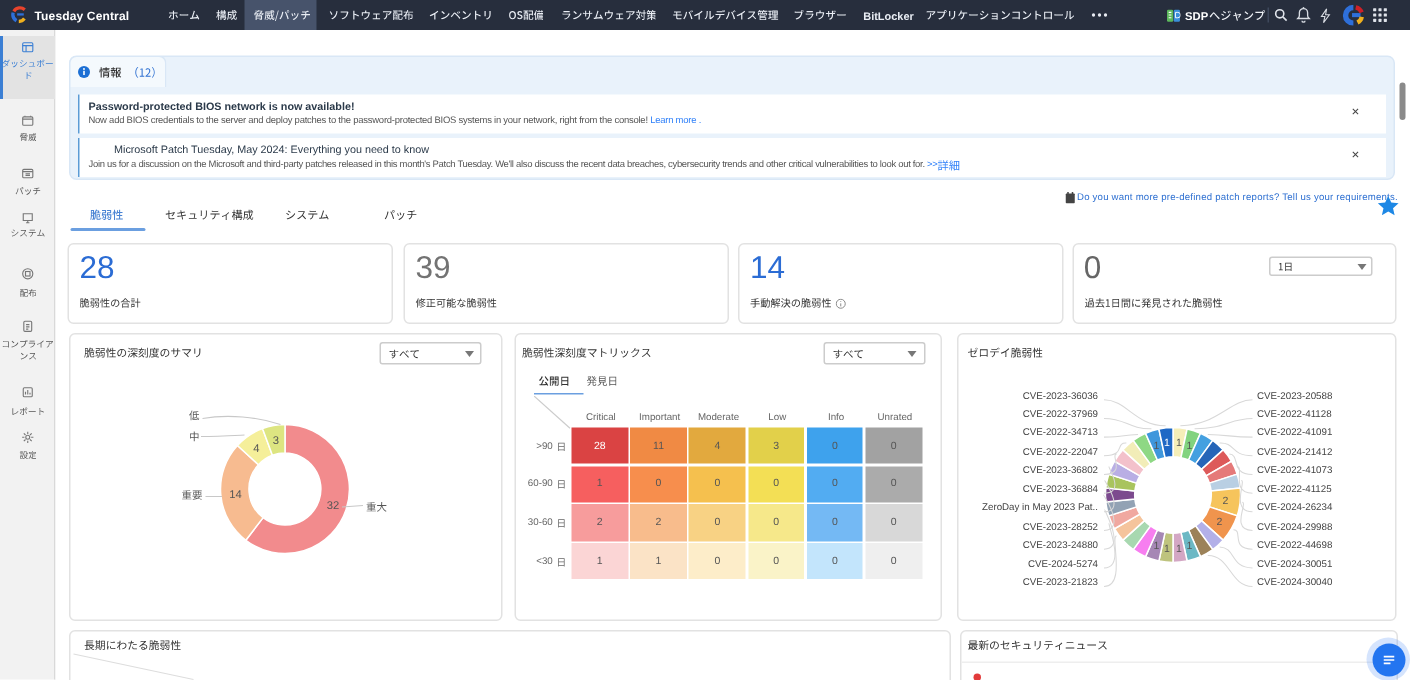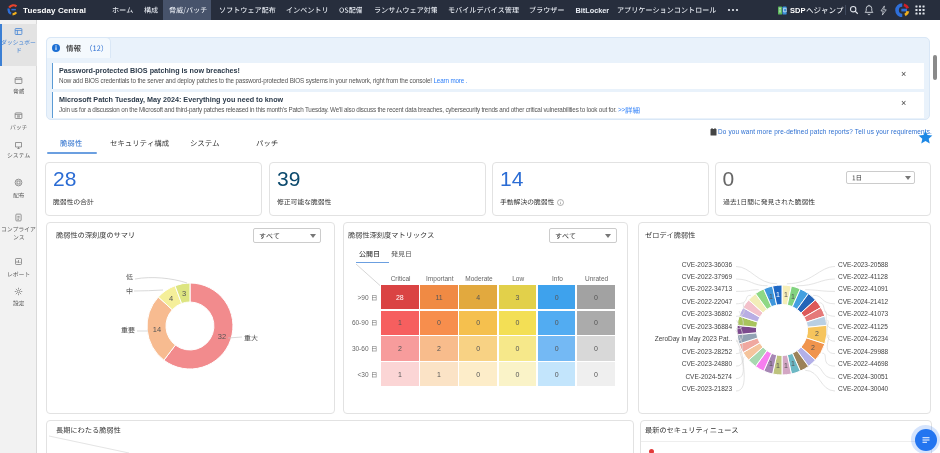--- a/index.html
+++ b/index.html
@@ -170,25 +170,25 @@
         <rect x="8.7" y="8" width="2.6" height="7" fill="#fff"></rect>
         <circle cx="10" cy="5" r="1.6" fill="#fff"></circle>
       </svg>
 <div style="position:absolute;left:29.0px;top:23.5px;"><svg style="display:inline-block;vertical-align:top;" width="15.0" height="9.0" viewBox="0 -7.1 15.0 9.0">
           <path fill="#333" transform="scale(.1)" d="M5 -49C5 -43 3 -34 2 -29L7 -27C9 -33 10 -42 10 -48ZM35 -15H60V-10H35ZM35 -20V-25H60V-20ZM44 -63V-58H25V-53H44V-49H27V-44H44V-39H23V-34H72V-39H51V-44H68V-49H51V-53H70V-58H51V-63ZM28 -30V6H35V-5H60V-1C60 -0 60 0 58 0C58 0 54 0 50 0C51 2 52 4 52 6C58 6 61 6 64 5C66 4 67 2 67 -1V-30ZM11 -63V6H18V-50C19 -47 21 -42 21 -40L26 -42C25 -45 24 -49 22 -53L18 -51V-63Z M113 -60V6H120V2C121 4 123 5 124 6C127 4 130 1 133 -3C136 1 140 4 143 6C145 5 147 2 148 1C144 -1 140 -4 137 -8C141 -15 144 -24 146 -33L141 -35L140 -34H120V-54H137V-46C137 -45 137 -45 136 -45C135 -45 130 -45 126 -45C127 -43 128 -40 128 -38C134 -38 138 -39 140 -40C143 -41 144 -42 144 -46V-60ZM126 -29H138C137 -24 135 -19 133 -14C130 -18 128 -23 126 -29ZM120 -28C122 -21 125 -14 129 -8C126 -5 123 -1 120 1ZM83 -37C84 -34 85 -30 86 -28H79V-22H92V-14H80V-8H92V6H98V-8H110V-14H98V-22H111V-28H104C105 -30 106 -33 108 -37L104 -38H112V-44H98V-50H109V-56H98V-63H92V-56H80V-50H92V-44H78V-38H86ZM102 -38C101 -35 99 -31 98 -28L101 -28H89L91 -28C91 -31 90 -35 88 -38Z"></path>
         </svg></div>
 <div style="position:absolute;left:48.0px;top:23.5px;"><svg style="display:inline-block;vertical-align:top;" width="23.3" height="9.0" viewBox="0 -7.1 23.3 9.0">
           <path fill="#2d6fd1" transform="scale(.1)" d="M52 -28C52 -14 58 -2 67 7L72 5C63 -4 58 -15 58 -28C58 -42 63 -53 72 -62L67 -64C58 -55 52 -43 52 -28Z M82 0H112V-6H101V-55H95C92 -53 89 -52 84 -51V-47H94V-6H82Z M120 0H154V-6H139C136 -6 133 -6 130 -5C143 -18 152 -29 152 -40C152 -50 146 -56 136 -56C129 -56 124 -53 120 -48L124 -44C127 -48 130 -50 135 -50C142 -50 145 -46 145 -40C145 -30 137 -19 120 -4Z M181 -28C181 -43 175 -55 166 -64L162 -62C170 -53 176 -42 176 -28C176 -15 170 -4 162 5L166 7C175 -2 181 -14 181 -28Z"></path>
         </svg></div>
 <div class="abs" style="left:15px;top:43px;width:872px;height:26px;background:#fff;border-left:1.5px solid #5b9bd5"></div>
-<div class="abs" style="left:22px;top:46px;font-size:7.2px;font-weight:bold;color:#2b3a4a">Password-protected BIOS patching is now breaches!</div>
+<div class="abs" style="left:22px;top:46px;font-size:7.2px;font-weight:bold;color:#2b3a4a">Password-protected BIOS network is now available!</div>
 <div class="abs" style="left:22px;top:57px;font-size:6.3px;letter-spacing:-0.15px;color:#555;white-space:nowrap">Now add BIOS credentials to the server and deploy patches to the password-protected BIOS systems in your network, right from the console!<span style="color:#2d7ff9"> Learn more .</span></div>
 <div class="abs" style="left:864px;top:49px;font-size:9px;color:#444">×</div>
 <div class="abs" style="left:15px;top:72px;width:872px;height:26px;background:#fff;border-left:1.5px solid #5b9bd5"></div>
-<div class="abs" style="left:22px;top:75px;font-size:7.2px;font-weight:bold;color:#2b3a4a">Microsoft Patch Tuesday, May 2024: Everything you need to know</div>
+<div class="abs" style="left:39px;top:75px;font-size:7.2px;font-weight:normal;color:#2b3a4a">Microsoft Patch Tuesday, May 2024: Everything you need to know</div>
 <div class="abs" style="left:22px;top:86px;font-size:6.3px;letter-spacing:-0.2px;color:#555;white-space:nowrap">Join us for a discussion on the Microsoft and third-party patches released in this month's Patch Tuesday. We'll also discuss the recent data breaches, cybersecurity trends and other critical vulnerabilities to look out for. <span style="color:#2d7ff9">&gt;&gt;</span><svg style="display:inline-block;vertical-align:top;" width="15.0" height="9.0" viewBox="0 -7.1 15.0 9.0">
           <path fill="#2d7ff9" transform="scale(.1)" d="M6 -40V-36H29V-40ZM7 -60V-56H29V-60ZM6 -30V-26H29V-30ZM3 -51V-46H31V-51ZM36 -61C39 -57 41 -52 42 -49H33V-44H49V-34H34V-29H49V-18H31V-13H49V6H54V-13H72V-18H54V-29H70V-34H54V-44H71V-49H61C63 -52 66 -57 68 -61L62 -63C61 -59 58 -53 57 -50L60 -49H44L47 -50C46 -53 43 -59 41 -63ZM6 -20V5H11V2H29V-20ZM11 -15H24V-3H11Z M98 -19C100 -14 102 -8 103 -4L108 -6C107 -10 105 -16 103 -20ZM82 -20C81 -14 80 -7 77 -2C78 -2 81 -1 82 -0C84 -5 86 -12 87 -19ZM124 -52V-31H114V-52ZM129 -52H139V-31H129ZM124 -26V-4H114V-26ZM129 -26H139V-4H129ZM109 -57V5H114V1H139V4H145V-57ZM77 -30 78 -25 91 -26V6H96V-26L103 -27C103 -25 104 -23 105 -21L109 -24C108 -28 104 -34 101 -39L97 -37C98 -35 99 -33 100 -31L89 -31C94 -37 100 -45 104 -52L99 -54C97 -50 94 -45 91 -40C89 -42 88 -44 86 -46C89 -50 92 -56 95 -61L90 -63C88 -59 85 -53 83 -49L81 -51L78 -47C81 -44 86 -39 88 -36C86 -34 85 -32 83 -30Z"></path>
         </svg></div>
 <div class="abs" style="left:864px;top:78px;font-size:9px;color:#444">×</div>
 <svg class="abs" style="left:673px;top:108px" width="7" height="8" viewBox="0 0 14 16" fill="#444">
         <rect x="1" y="2" width="12" height="13" rx="1"></rect>
         <rect x="3" y="0" width="2" height="4" fill="#444"></rect>
         <rect x="9" y="0" width="2" height="4" fill="#444"></rect>
       </svg>
 <div class="abs" style="left:681px;top:107.5px;font-size:6.4px;letter-spacing:.15px;color:#2d6fd1;white-space:nowrap">Do you want more pre-defined patch reports? Tell us your requirements.</div>
@@ -207,21 +207,21 @@
 <div style="position:absolute;left:219.0px;top:119.0px;"><svg style="display:inline-block;vertical-align:top;" width="22.2" height="8.9" viewBox="0 -7.0 22.2 8.9">
           <path fill="#333" transform="scale(.1)" d="M58 -52C58 -54 60 -57 63 -57C65 -57 68 -54 68 -52C68 -49 65 -47 63 -47C60 -47 58 -49 58 -52ZM55 -52C55 -47 58 -43 63 -43C67 -43 71 -47 71 -52C71 -56 67 -60 63 -60C58 -60 55 -56 55 -52ZM16 -22C14 -16 9 -8 5 -2L11 1C15 -5 19 -13 22 -20C25 -27 28 -38 29 -43C29 -45 30 -47 30 -48L23 -50C22 -41 19 -30 16 -22ZM53 -25C56 -17 59 -7 61 0L67 -2C66 -8 62 -20 59 -27C56 -35 51 -45 48 -50L42 -48C45 -43 50 -33 53 -25Z M110 -43 104 -41C106 -37 109 -28 110 -25L116 -27C115 -30 111 -40 110 -43ZM137 -38 130 -40C129 -31 125 -22 120 -15C114 -8 104 -2 96 1L101 6C109 2 118 -3 125 -12C130 -19 133 -27 135 -35C136 -36 136 -37 137 -38ZM93 -39 87 -37C89 -34 93 -24 94 -20L99 -22C98 -26 94 -36 93 -39Z M155 -34V-28C156 -28 159 -28 161 -28H183C182 -15 176 -6 164 -1L170 3C183 -4 188 -14 189 -28H210C212 -28 214 -28 216 -28V-34C214 -34 211 -34 210 -34H189V-48C195 -49 200 -50 204 -51C205 -51 207 -51 208 -52L204 -57C201 -55 192 -54 185 -53C177 -52 166 -51 160 -51L162 -46C167 -46 176 -46 183 -47V-34H161C159 -34 156 -34 155 -34Z"></path>
         </svg></div>
 <div class="abs" style="left:9.5px;top:132px;width:50px;height:2px;background:#6b9fe0;border-radius:1px"></div>
 <div class="card" style="left:8px;top:141.5px;width:216.5px;height:54.5px"></div>
 <div class="abs" style="left:16px;top:146.5px;font-size:21px;color:#2b6cd4">28</div>
 <div style="position:absolute;left:16.0px;top:177.5px;"><svg style="display:inline-block;vertical-align:top;" width="40.8" height="8.2" viewBox="0 -6.5 40.8 8.2">
           <path fill="#333" transform="scale(.1)" d="M37 -58C34 -49 30 -40 24 -34V-55H6V-30C6 -20 6 -7 2 3C3 4 5 5 6 5C9 -1 10 -10 10 -18H20V-1C20 -0 19 0 18 0C18 0 15 0 12 0C13 1 13 4 14 5C18 5 20 5 22 4C24 3 24 1 24 -1V-33C25 -32 26 -30 26 -29C28 -30 29 -32 30 -33V-25C30 -17 29 -6 24 2C25 3 27 4 28 5C34 -3 35 -16 35 -25V-35H65V-40H52C54 -43 56 -46 57 -50L54 -52L53 -52H40L42 -56ZM11 -50H20V-39H11ZM11 -34H20V-22H11C11 -25 11 -28 11 -30ZM38 -47H51C50 -45 48 -42 47 -40H34C36 -42 37 -45 38 -47ZM39 -30V-3C39 2 41 4 47 4C48 4 57 4 58 4C63 4 65 2 65 -7C64 -7 62 -8 61 -9C61 -2 60 -1 58 -1C56 -1 49 -1 48 -1C45 -1 44 -1 44 -3V-25H57C57 -18 57 -16 56 -15C56 -14 55 -14 55 -14C54 -14 52 -14 49 -15C50 -13 50 -12 50 -10C53 -10 56 -10 57 -10C58 -11 60 -11 60 -12C61 -13 61 -17 61 -28C61 -29 61 -30 61 -30Z M76 -19C79 -17 82 -14 83 -12L87 -14C86 -17 83 -20 80 -22ZM107 -20C109 -17 112 -14 114 -12L118 -15C116 -17 113 -20 110 -22ZM71 -6 73 -1C78 -3 85 -5 91 -8L90 -12C83 -9 76 -7 71 -6ZM101 -6 103 -1C108 -3 115 -6 122 -8L121 -12C114 -10 106 -7 101 -6ZM76 -40C75 -34 74 -26 72 -21L77 -21L78 -24H94C93 -8 92 -1 91 0C90 1 89 1 88 1C87 1 84 1 81 1C82 2 82 4 83 5C86 5 89 5 91 5C93 5 94 5 95 3C97 1 98 -6 99 -26C99 -27 100 -28 100 -28H79L80 -36H99V-55H74V-50H93V-40ZM106 -40C105 -34 103 -26 102 -21L107 -21L108 -24H126C125 -8 124 -1 122 0C122 1 121 1 120 1C118 1 115 1 111 1C111 2 112 4 112 5C116 6 120 6 122 5C124 5 125 5 127 3C129 1 130 -6 131 -26C131 -27 131 -28 131 -28H109L110 -36H130V-55H104V-50H125V-40Z M148 -57V5H153V-57ZM141 -44C141 -39 140 -31 138 -27L142 -25C144 -30 145 -38 145 -44ZM153 -45C155 -41 157 -36 158 -33L162 -35C161 -38 159 -42 157 -46ZM159 -2V3H201V-2H183V-19H197V-24H183V-38H199V-43H183V-57H178V-43H170C171 -46 171 -50 172 -53L167 -54C166 -45 163 -35 159 -30C160 -29 163 -28 164 -27C165 -30 167 -34 168 -38H178V-24H164V-19H178V-2Z M236 -44C236 -37 234 -31 233 -25C229 -14 225 -9 222 -9C219 -9 215 -13 215 -22C215 -31 223 -42 236 -44ZM242 -44C254 -43 260 -34 260 -24C260 -12 252 -6 243 -4C241 -3 239 -3 237 -3L240 2C256 0 266 -10 266 -24C266 -38 256 -49 240 -49C223 -49 210 -36 210 -21C210 -10 216 -3 222 -3C228 -3 234 -10 238 -24C240 -30 241 -37 242 -44Z M289 -35V-30H323V-35ZM306 -52C312 -43 324 -34 335 -28C336 -30 337 -31 338 -33C327 -37 315 -47 308 -57H303C298 -48 286 -38 274 -32C275 -31 277 -29 278 -28C289 -34 300 -44 306 -52ZM285 -22V6H290V3H322V6H327V-22ZM290 -2V-17H322V-2Z M346 -37V-33H367V-37ZM346 -55V-51H367V-55ZM346 -27V-23H367V-27ZM343 -46V-42H370V-46ZM386 -57V-34H370V-29H386V5H391V-29H406V-34H391V-57ZM346 -18V5H350V2H367V-18ZM350 -14H362V-3H350Z"></path>
         </svg></div>
 <div class="card" style="left:232px;top:141.5px;width:216.5px;height:54.5px"></div>
-<div class="abs" style="left:240px;top:146.5px;font-size:21px;color:#0c4a6e">39</div>
+<div class="abs" style="left:240px;top:146.5px;font-size:21px;color:#737373">39</div>
 <div style="position:absolute;left:240.0px;top:177.5px;"><svg style="display:inline-block;vertical-align:top;" width="54.4" height="8.2" viewBox="0 -6.5 54.4 8.2">
           <path fill="#333" transform="scale(.1)" d="M47 -26C44 -23 37 -20 31 -18C32 -17 33 -16 34 -15C40 -17 47 -20 51 -25ZM54 -20C49 -15 40 -11 32 -9C33 -8 34 -7 34 -6C44 -8 53 -12 58 -18ZM60 -12C54 -5 42 -1 28 1C29 2 30 4 31 5C45 3 58 -2 65 -10ZM38 -45H54C52 -42 49 -39 46 -36C42 -39 39 -42 37 -45ZM21 -49V-6H26V-38C27 -37 28 -36 29 -35C31 -37 33 -39 35 -42C37 -39 39 -36 42 -34C38 -31 32 -29 26 -27C27 -26 28 -24 29 -23C35 -25 41 -28 46 -31C51 -28 57 -25 64 -24C65 -25 66 -27 67 -28C60 -29 54 -31 50 -34C54 -37 57 -41 59 -45H65V-50H40C41 -52 42 -54 43 -56L38 -57C36 -50 31 -43 26 -39V-49ZM16 -57C13 -46 7 -36 1 -29C2 -28 3 -25 4 -24C6 -26 8 -30 10 -33V5H15V-42C17 -46 19 -51 21 -55Z M81 -35V-3H72V2H133V-3H106V-24H128V-29H106V-47H130V-52H74V-47H101V-3H86V-35Z M140 -52V-47H187V-2C187 -1 186 -0 185 0C183 0 178 0 172 -0C173 1 174 4 174 5C181 5 186 5 188 4C191 4 192 2 192 -2V-47H200V-52ZM152 -32H170V-17H152ZM147 -37V-6H152V-12H175V-37Z M227 -51C228 -49 230 -46 231 -44L217 -43C219 -47 222 -52 223 -56L218 -57C217 -53 214 -47 212 -43L207 -43L207 -38C214 -38 224 -39 234 -39C234 -38 235 -36 235 -35L240 -37C238 -41 234 -48 231 -52ZM230 -29V-23H216V-29ZM211 -33V5H216V-8H230V-1C230 0 230 1 229 1C228 1 225 1 222 1C223 2 223 4 224 5C228 5 231 5 233 4C235 4 235 2 235 -0V-33ZM216 -19H230V-13H216ZM262 -52C258 -50 252 -48 247 -46V-57H241V-34C241 -29 243 -27 250 -27C251 -27 260 -27 261 -27C267 -27 268 -29 269 -38C268 -38 265 -39 264 -40C264 -33 264 -32 261 -32C259 -32 252 -32 250 -32C247 -32 247 -32 247 -34V-41C253 -43 260 -46 266 -48ZM263 -22C259 -19 253 -17 246 -14V-25H241V-2C241 3 243 5 250 5C251 5 261 5 262 5C268 5 269 2 270 -7C268 -7 266 -8 265 -9C265 -1 264 0 262 0C260 0 252 0 250 0C247 0 246 -0 246 -2V-10C253 -12 261 -15 266 -18Z M332 -31 335 -36C332 -38 324 -42 320 -45L317 -41C321 -38 329 -34 332 -31ZM314 -11 314 -8C314 -4 312 -1 307 -1C302 -1 299 -4 299 -7C299 -10 302 -12 307 -12C310 -12 312 -12 314 -11ZM319 -33H313C314 -28 314 -21 314 -16C312 -16 310 -17 307 -17C300 -17 294 -13 294 -6C294 0 300 3 307 3C316 3 319 -1 319 -6L319 -9C324 -7 327 -4 330 -1L333 -6C330 -9 325 -12 319 -14L319 -26C319 -28 319 -30 319 -33ZM303 -54 297 -55C297 -51 296 -47 295 -43C292 -43 289 -42 287 -42C284 -42 281 -43 279 -43L279 -38C282 -38 284 -38 287 -38C289 -38 291 -38 293 -38C290 -30 284 -19 278 -12L284 -10C289 -17 295 -29 298 -38C303 -39 307 -40 311 -41L311 -46C307 -45 304 -44 300 -43C301 -47 302 -52 303 -54Z M377 -58C374 -49 370 -40 364 -34V-55H346V-30C346 -20 346 -7 342 3C343 4 345 5 346 5C349 -1 350 -10 350 -18H360V-1C360 -0 359 0 358 0C358 0 355 0 352 0C353 1 353 4 354 5C358 5 360 5 362 4C364 3 364 1 364 -1V-33C365 -32 366 -30 366 -29C368 -30 369 -32 370 -33V-25C370 -17 369 -6 364 2C365 3 367 4 368 5C374 -3 375 -16 375 -25V-35H405V-40H392C394 -43 396 -46 397 -50L394 -52L393 -52H380L382 -56ZM351 -50H360V-39H351ZM351 -34H360V-22H351C351 -25 351 -28 351 -30ZM378 -47H391C390 -45 388 -42 387 -40H374C376 -42 377 -45 378 -47ZM379 -30V-3C379 2 381 4 387 4C388 4 397 4 398 4C403 4 405 2 405 -7C404 -7 402 -8 401 -9C401 -2 400 -1 398 -1C396 -1 389 -1 388 -1C385 -1 384 -1 384 -3V-25H397C397 -18 397 -16 396 -15C396 -14 395 -14 395 -14C394 -14 392 -14 389 -15C390 -13 390 -12 390 -10C393 -10 396 -10 397 -10C398 -11 400 -11 400 -12C401 -13 401 -17 401 -28C401 -29 401 -30 401 -30Z M416 -19C419 -17 422 -14 423 -12L427 -14C426 -17 423 -20 420 -22ZM447 -20C449 -17 452 -14 454 -12L458 -15C456 -17 453 -20 450 -22ZM411 -6 413 -1C418 -3 425 -5 431 -8L430 -12C423 -9 416 -7 411 -6ZM441 -6 443 -1C448 -3 455 -6 462 -8L461 -12C454 -10 446 -7 441 -6ZM416 -40C415 -34 414 -26 412 -21L417 -21L418 -24H434C433 -8 432 -1 431 0C430 1 429 1 428 1C427 1 424 1 421 1C422 2 422 4 423 5C426 5 429 5 431 5C433 5 434 5 435 3C437 1 438 -6 439 -26C439 -27 440 -28 440 -28H419L420 -36H439V-55H414V-50H433V-40ZM446 -40C445 -34 443 -26 442 -21L447 -21L448 -24H466C465 -8 464 -1 462 0C462 1 461 1 460 1C458 1 455 1 451 1C451 2 452 4 452 5C456 6 460 6 462 5C464 5 465 5 467 3C469 1 470 -6 471 -26C471 -27 471 -28 471 -28H449L450 -36H470V-55H444V-50H465V-40Z M488 -57V5H493V-57ZM481 -44C481 -39 480 -31 478 -27L482 -25C484 -30 485 -38 485 -44ZM493 -45C495 -41 497 -36 498 -33L502 -35C501 -38 499 -42 497 -46ZM499 -2V3H541V-2H523V-19H537V-24H523V-38H539V-43H523V-57H518V-43H510C511 -46 511 -50 512 -53L507 -54C506 -45 503 -35 499 -30C500 -29 503 -28 504 -27C505 -30 507 -34 508 -38H518V-24H504V-19H518V-2Z"></path>
         </svg></div>
 <div class="card" style="left:455px;top:141.5px;width:216.5px;height:54.5px"></div>
 <div class="abs" style="left:463px;top:146.5px;font-size:21px;color:#2b6cd4">14</div>
 <div style="position:absolute;left:463.0px;top:177.5px;"><svg style="display:inline-block;vertical-align:top;" width="54.4" height="8.2" viewBox="0 -6.5 54.4 8.2">
           <path fill="#333" transform="scale(.1)" d="M3 -22V-17H31V-2C31 -0 31 0 29 0C28 0 22 0 17 0C18 1 18 4 19 5C26 5 31 5 33 4C36 3 37 2 37 -2V-17H65V-22H37V-33H61V-38H37V-49C45 -50 52 -51 58 -53L54 -57C44 -54 24 -52 8 -51C8 -50 9 -48 9 -47C16 -47 24 -48 31 -48V-38H8V-33H31V-22Z M113 -56C113 -51 113 -46 112 -41H104V-37H112C112 -24 110 -13 104 -4V-5L90 -3V-9H104V-13H90V-17H104V-37H90V-41H105V-45H90V-51C95 -51 100 -52 104 -52L101 -56C94 -55 82 -54 72 -53C72 -52 73 -50 73 -49C77 -49 81 -50 86 -50V-45H71V-41H86V-37H73V-17H86V-13H73V-9H86V-3L71 -1L72 3C79 2 90 1 100 -0C99 1 98 1 97 2C99 3 100 5 101 6C113 -3 116 -18 117 -37H127C126 -12 125 -3 124 -1C123 0 122 0 121 0C120 0 117 0 114 0C114 2 115 4 115 5C118 5 122 5 123 5C126 5 127 4 128 2C130 -0 131 -10 132 -39C132 -39 132 -41 132 -41H117C117 -46 118 -51 118 -56ZM77 -25H86V-20H77ZM90 -25H99V-20H90ZM77 -34H86V-29H77ZM90 -34H99V-29H90Z M154 -36V-28H148V-36ZM158 -36H164V-28H158ZM147 -40C148 -42 149 -44 150 -47H158C157 -45 156 -42 155 -40ZM149 -57C147 -49 143 -41 138 -35C139 -35 141 -33 142 -32L143 -34V-22C143 -14 143 -4 138 3C139 4 141 5 142 6C145 1 147 -6 147 -12H164V-0C164 1 163 1 162 1C162 1 158 1 155 1C156 2 156 4 156 5C161 5 164 5 166 5C167 4 168 2 168 -0V-34C169 -33 170 -32 171 -31C179 -35 183 -41 184 -49H195C194 -41 194 -38 193 -37C193 -37 192 -37 191 -37C190 -37 188 -37 185 -37C186 -36 186 -34 186 -33C189 -33 192 -33 193 -33C195 -33 196 -33 197 -34C198 -36 199 -40 200 -52C200 -52 200 -54 200 -54H170V-49H179C178 -43 175 -37 168 -34V-40H159C161 -43 163 -46 164 -49L161 -51L160 -51H152C153 -53 153 -54 154 -56ZM154 -24V-17H148L148 -22V-24ZM158 -24H164V-17H158ZM175 -31C174 -26 171 -20 168 -16C170 -16 172 -14 172 -14C174 -16 175 -18 176 -20H184V-12H169V-8H184V5H188V-8H201V-12H188V-20H200V-25H188V-32H184V-25H178C178 -27 179 -29 179 -30Z M210 -53C215 -51 220 -48 222 -45L225 -49C223 -52 217 -55 213 -57ZM207 -34C211 -33 216 -29 219 -27L222 -31C219 -34 214 -37 209 -38ZM208 1 213 4C217 -2 221 -10 224 -18L220 -21C217 -13 212 -4 208 1ZM259 -26H247C247 -29 247 -31 247 -34V-41H259ZM242 -57V-46H229V-41H242V-34C242 -31 242 -29 242 -26H225V-21H241C239 -12 234 -4 222 2C223 3 225 4 226 6C239 -1 244 -10 246 -19C250 -7 256 1 266 6C267 4 269 2 270 1C260 -3 254 -11 250 -21H269V-26H264V-46H247V-57Z M304 -44C304 -37 302 -31 301 -25C297 -14 293 -9 290 -9C287 -9 283 -13 283 -22C283 -31 291 -42 304 -44ZM310 -44C322 -43 328 -34 328 -24C328 -12 320 -6 311 -4C309 -3 307 -3 305 -3L308 2C324 0 334 -10 334 -24C334 -38 324 -49 308 -49C291 -49 278 -36 278 -21C278 -10 284 -3 290 -3C296 -3 302 -10 306 -24C308 -30 309 -37 310 -44Z M377 -58C374 -49 370 -40 364 -34V-55H346V-30C346 -20 346 -7 342 3C343 4 345 5 346 5C349 -1 350 -10 350 -18H360V-1C360 -0 359 0 358 0C358 0 355 0 352 0C353 1 353 4 354 5C358 5 360 5 362 4C364 3 364 1 364 -1V-33C365 -32 366 -30 366 -29C368 -30 369 -32 370 -33V-25C370 -17 369 -6 364 2C365 3 367 4 368 5C374 -3 375 -16 375 -25V-35H405V-40H392C394 -43 396 -46 397 -50L394 -52L393 -52H380L382 -56ZM351 -50H360V-39H351ZM351 -34H360V-22H351C351 -25 351 -28 351 -30ZM378 -47H391C390 -45 388 -42 387 -40H374C376 -42 377 -45 378 -47ZM379 -30V-3C379 2 381 4 387 4C388 4 397 4 398 4C403 4 405 2 405 -7C404 -7 402 -8 401 -9C401 -2 400 -1 398 -1C396 -1 389 -1 388 -1C385 -1 384 -1 384 -3V-25H397C397 -18 397 -16 396 -15C396 -14 395 -14 395 -14C394 -14 392 -14 389 -15C390 -13 390 -12 390 -10C393 -10 396 -10 397 -10C398 -11 400 -11 400 -12C401 -13 401 -17 401 -28C401 -29 401 -30 401 -30Z M416 -19C419 -17 422 -14 423 -12L427 -14C426 -17 423 -20 420 -22ZM447 -20C449 -17 452 -14 454 -12L458 -15C456 -17 453 -20 450 -22ZM411 -6 413 -1C418 -3 425 -5 431 -8L430 -12C423 -9 416 -7 411 -6ZM441 -6 443 -1C448 -3 455 -6 462 -8L461 -12C454 -10 446 -7 441 -6ZM416 -40C415 -34 414 -26 412 -21L417 -21L418 -24H434C433 -8 432 -1 431 0C430 1 429 1 428 1C427 1 424 1 421 1C422 2 422 4 423 5C426 5 429 5 431 5C433 5 434 5 435 3C437 1 438 -6 439 -26C439 -27 440 -28 440 -28H419L420 -36H439V-55H414V-50H433V-40ZM446 -40C445 -34 443 -26 442 -21L447 -21L448 -24H466C465 -8 464 -1 462 0C462 1 461 1 460 1C458 1 455 1 451 1C451 2 452 4 452 5C456 6 460 6 462 5C464 5 465 5 467 3C469 1 470 -6 471 -26C471 -27 471 -28 471 -28H449L450 -36H470V-55H444V-50H465V-40Z M488 -57V5H493V-57ZM481 -44C481 -39 480 -31 478 -27L482 -25C484 -30 485 -38 485 -44ZM493 -45C495 -41 497 -36 498 -33L502 -35C501 -38 499 -42 497 -46ZM499 -2V3H541V-2H523V-19H537V-24H523V-38H539V-43H523V-57H518V-43H510C511 -46 511 -50 512 -53L507 -54C506 -45 503 -35 499 -30C500 -29 503 -28 504 -27C505 -30 507 -34 508 -38H518V-24H504V-19H518V-2Z"></path>
         </svg></div>
 <svg class="abs" style="left:520px;top:178.5px" width="7" height="7" viewBox="0 0 14 14" fill="none" stroke="#888" stroke-width="1.3">
         <circle cx="7" cy="7" r="6"></circle>

